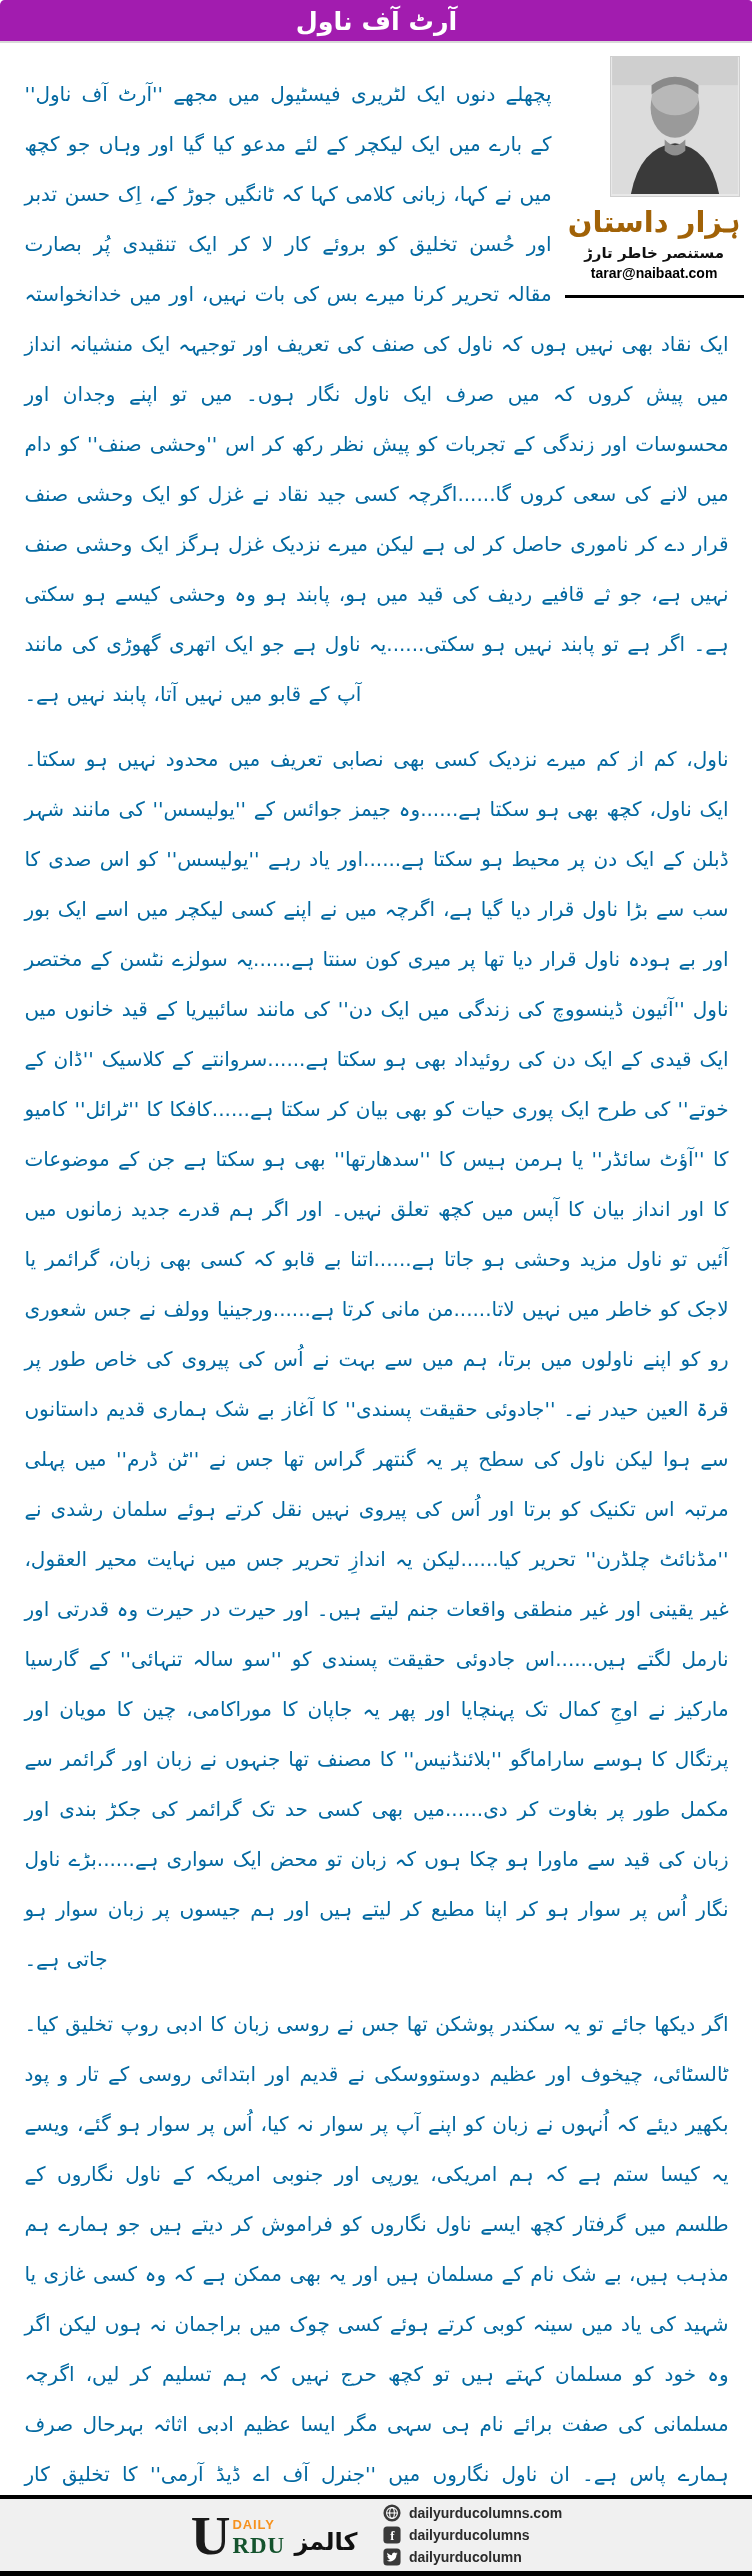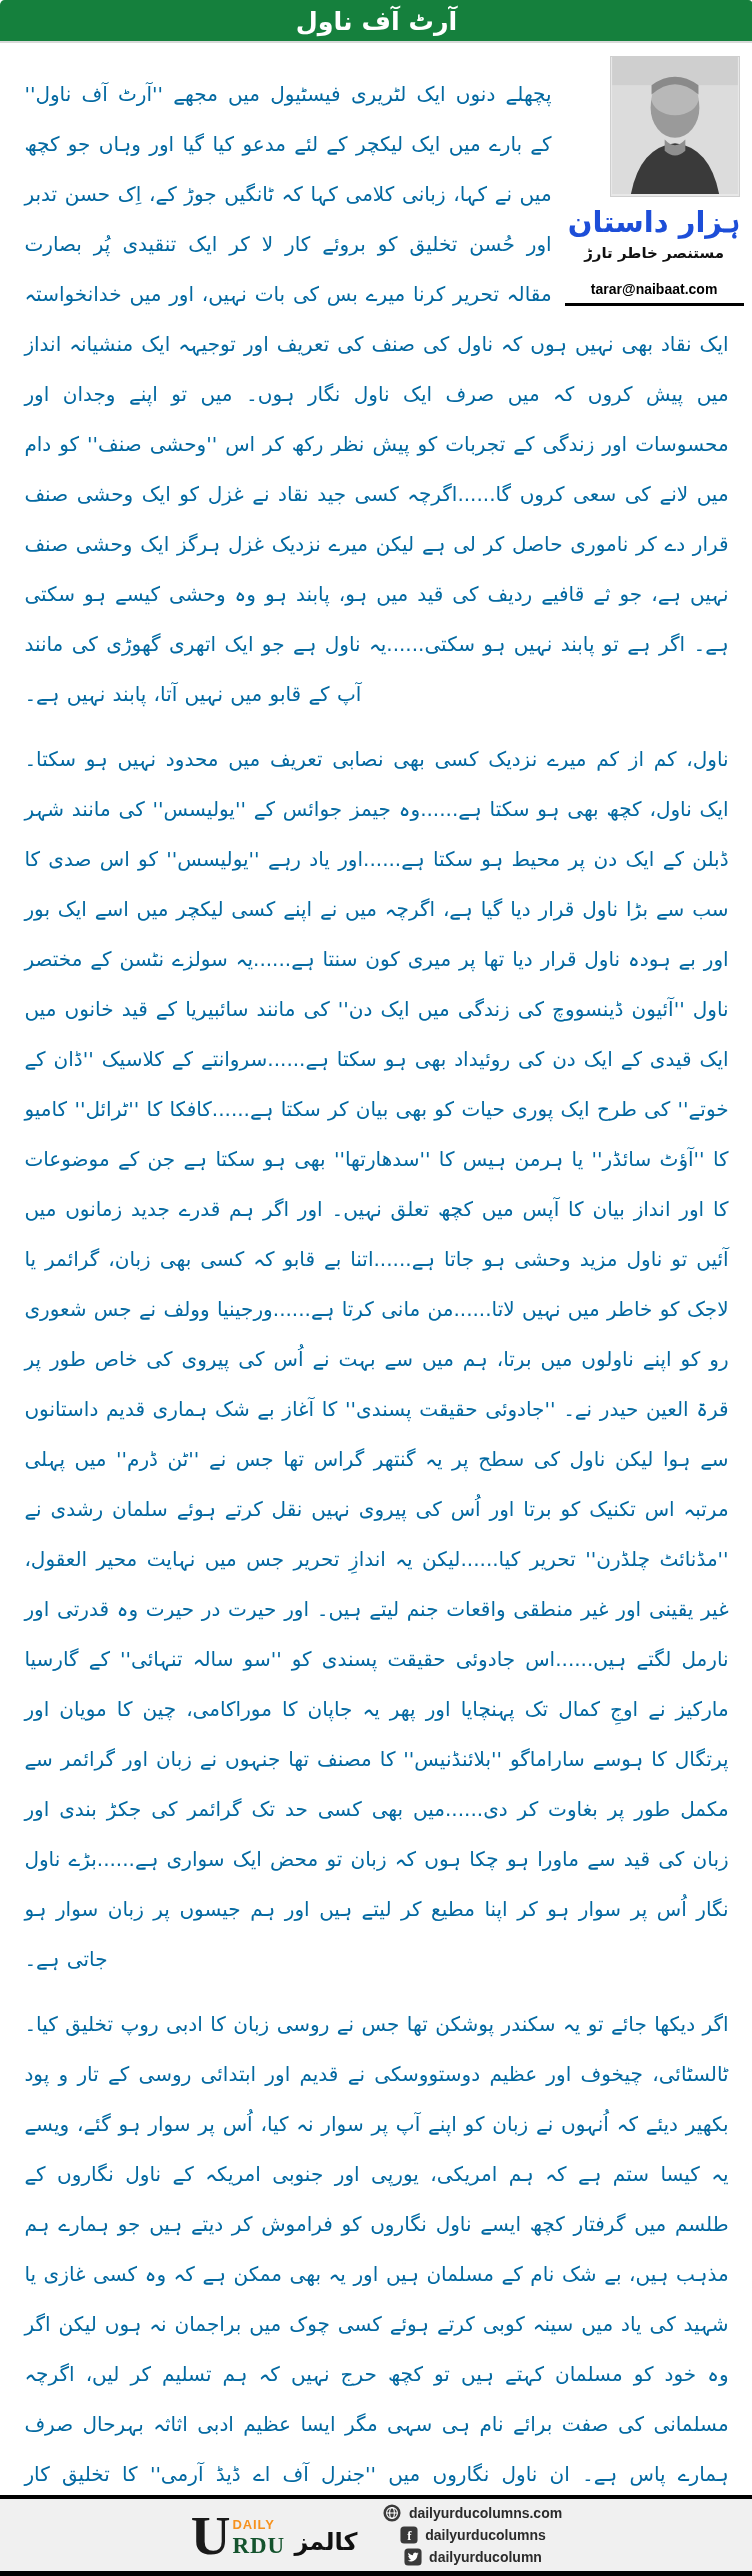--- a/index.html
+++ b/index.html
@@ -3,49 +3,49 @@
 <meta charset="utf-8">
 <style>
   html,body{margin:0;padding:0;background:#e9e9e9;}
   .page{
     position:relative;width:753px;height:2576px;margin:0 auto;
     background:#ffffff;overflow:hidden;
     font-family:"DejaVu Sans",sans-serif;
   }
   
   .title-bar{
-    height:43px;background:#15803d;color:#ffffff;
+    height:43px;background:#a21caf;color:#ffffff;
     display:flex;align-items:center;justify-content:center;
     border-radius:4.7px 4.7px 0 0;border-bottom:2.8px solid #d9d9d9;
     box-sizing:border-box;
   }
   .title-bar h1{
     margin:0;font-size:25.4px;font-weight:bold;direction:rtl;
     font-family:"DejaVu Sans","Liberation Serif",sans-serif;
   }
   
   .content{
     direction:rtl;padding:11.3px 9.4px 0 9.4px;box-sizing:border-box;
   }
   .author-block{
     float:right;width:179px;margin:1.9px 0 9.4px 13px;text-align:center;
   }
   .photo-frame{
     width:128px;height:139px;margin:0 3.8px 5.6px auto;
     background:#e8e8e8;border:0.9px solid #cfcfcf;overflow:hidden;
   }
   .column-name{
-    font-size:29px;font-weight:bold;color:#1d4ed8;line-height:38px;
+    font-size:29px;font-weight:bold;color:#a16207;line-height:38px;
     font-family:"DejaVu Sans",sans-serif;
   }
   .author-name{
     font-size:15px;font-weight:bold;color:#111;line-height:24.5px;
   }
   .author-email{
-    direction:ltr;display:block;margin-top:16px;padding-bottom:6px;
+    direction:ltr;display:block;margin-top:0;padding-bottom:14px;
     font-family:"Liberation Sans",sans-serif;
     font-size:14px;font-weight:bold;color:#000;text-decoration:none;
     border-bottom:3.8px solid #000;
   }
   .article p{
     margin:15px;font-size:20px;color:#0369a1;
     line-height:50px;
     text-align:justify;text-align-last:left;
     word-spacing:0.9px;
   }
@@ -68,21 +68,21 @@
   }
   .logo-rdu{
     font-family:"Liberation Serif",serif;font-weight:bold;
     font-size:23px;color:#14532d;line-height:28px;letter-spacing:0.9px;
   }
   .logo-urdu{
     direction:rtl;font-size:24px;font-weight:bold;color:#111;
     margin-left:9.4px;margin-top:13px;
     font-family:"DejaVu Sans",sans-serif;
   }
-  .social{display:flex;flex-direction:column;gap:3.8px;direction:ltr;align-items:center;}
+  .social{display:flex;flex-direction:column;gap:3.8px;direction:ltr;}
   .social-row{display:flex;align-items:center;gap:7.5px;cursor:pointer;}
   .social-row .txt{
     font-family:"Liberation Sans",sans-serif;font-weight:bold;
     font-size:14px;color:#2b2b2b;
   }
   .icon-badge{width:18px;height:18px;display:block;}
 </style>
 </head>
 <body>
 

